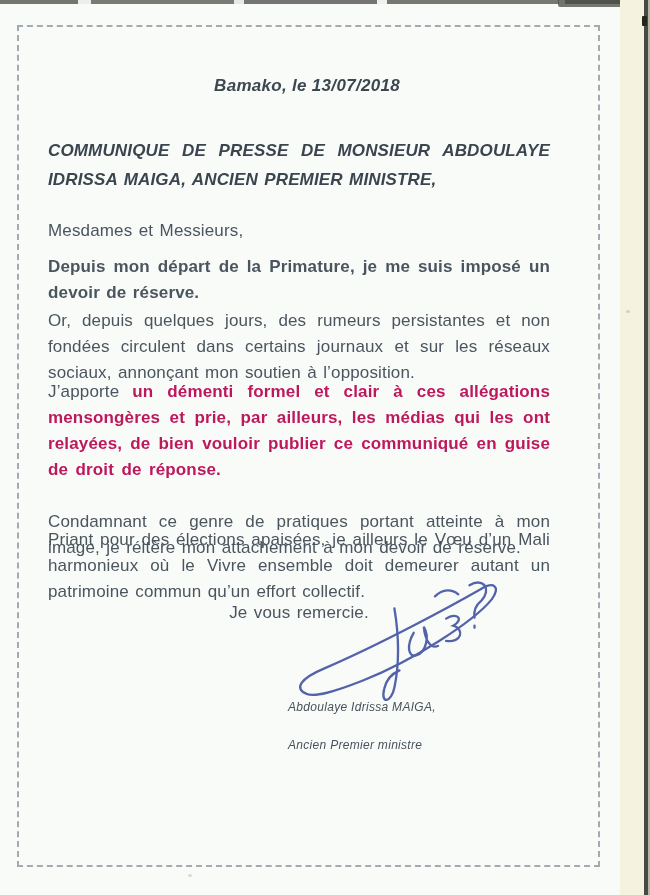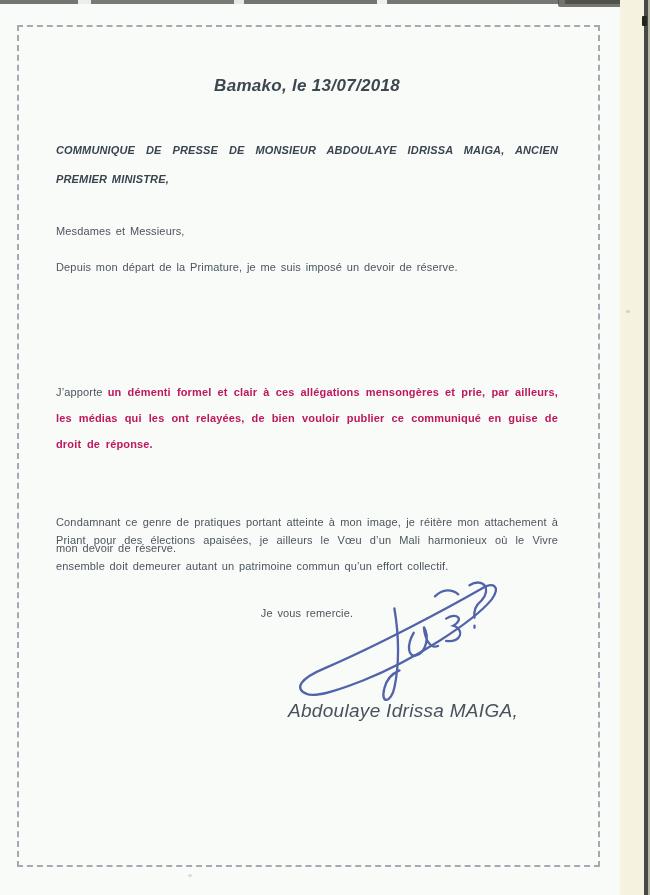--- a/index.html
+++ b/index.html
@@ -34,45 +34,45 @@
     background:#23261f; border-radius:1px;
   }
   .speck { position:absolute; width:4px; height:3px; background:#ced2cb; border-radius:50%; }
   
   .frame {
     position:absolute; left:17px; top:25px; width:579px; height:838px;
     border:2px dashed #a4aab2;
   }
   
   .txt {
-    position:absolute; left:56px; width:502px;
-    font-size:11px; line-height:26px;
+    position:absolute; left:48px; width:502px;
+    font-size:17px; line-height:26px;
     letter-spacing:.15px; word-spacing:1.5px;
     color:#4b555f;
     text-align:justify;
   }
   .date-line {
     position:absolute; left:56px; width:502px; top:76px;
     text-align:center;
     font-size:17px; font-weight:bold; font-style:italic;
     letter-spacing:.3px; color:#3c4750;
   }
   .title { top:136px; font-weight:bold; font-style:italic; line-height:29px; color:#3a454f; }
   .salutation { top:218px; text-align:left; }
-  .p1 { top:254px; }
+  .p1 { top:254px;font-weight:bold; }
   .p2 { top:308px; }
   .p3 { top:379px; }
   .p3 b { color:#be185d; word-spacing:2.5px; }
   .p4 { top:477px;margin-top:32px; }
   .p5 { top:527px; }
   .closing { top:600px; text-align:center; }
   .sig-svg { position:absolute; left:292px; top:574px; width:218px; height:142px; }
   .sig-name {
     position:absolute; left:288px; width:280px;
-    font-size:19px; font-style:italic; color:#48525c;
+    font-size:12px; font-style:italic; color:#48525c;
     letter-spacing:.3px;
   }
   .sig-name.name { top:700px; }
   .sig-name.role { top:738px; }
 </style>
 </head>
 <body>
 
 <div class="page">
 
@@ -86,20 +86,21 @@
   <div class="frame"></div>
 
   <div class="date-line">Bamako, le 13/07/2018</div>
 
   <div class="txt title">COMMUNIQUE DE PRESSE DE MONSIEUR ABDOULAYE IDRISSA MAIGA, ANCIEN PREMIER MINISTRE,</div>
 
   <div class="txt salutation">Mesdames et Messieurs,</div>
 
   <div class="txt p1">Depuis mon départ de la Primature, je me suis imposé un devoir de réserve.</div>
 
+  <div class="txt p2">Or, depuis quelques jours, des rumeurs persistantes et non fondées circulent dans certains journaux et sur les réseaux sociaux, annonçant mon soutien à l’opposition.</div>
 
   <div class="txt p3"><span>J’apporte </span><b>un démenti formel et clair à ces allégations mensongères et prie, par ailleurs, les médias qui les ont relayées, de bien vouloir publier ce communiqué en guise de droit de réponse.</b></div>
 
   <div class="txt p4">Condamnant ce genre de pratiques portant atteinte à mon image, je réitère mon attachement à mon devoir de réserve.</div>
 
   <div class="txt p5">Priant pour des élections apaisées, je ailleurs le Vœu d’un Mali harmonieux où le Vivre ensemble doit demeurer autant un patrimoine commun qu’un effort collectif.</div>
 
   <div class="txt closing">Je vous remercie.</div>
 
   <svg class="sig-svg" viewBox="0 0 215 140">
@@ -108,14 +109,15 @@
       <path d="M 101,34 C 105,58 106,88 101,112 C 98,127 87,129 91,113 C 93,104 99,98 106,95"></path>
       <path d="M 120,58 C 113,70 114,83 123,80 C 132,77 136,62 130,52 C 131,64 136,74 144,71"></path>
       <path d="M 152,44 C 163,37 170,45 159,51 C 170,54 168,68 152,66"></path>
       <path d="M 141,22 C 149,14 158,15 164,20"></path>
       <path d="M 175,11 C 189,3 197,15 187,26 C 181,31 179,37 180,43"></path>
       <path d="M 180,51 L 180,53"></path>
     </g>
   </svg>
 
   <div class="sig-name name">Abdoulaye Idrissa MAIGA,</div>
+  <div class="sig-name role">Ancien Premier ministre</div>
 
 </div>
 
 </body></html>

